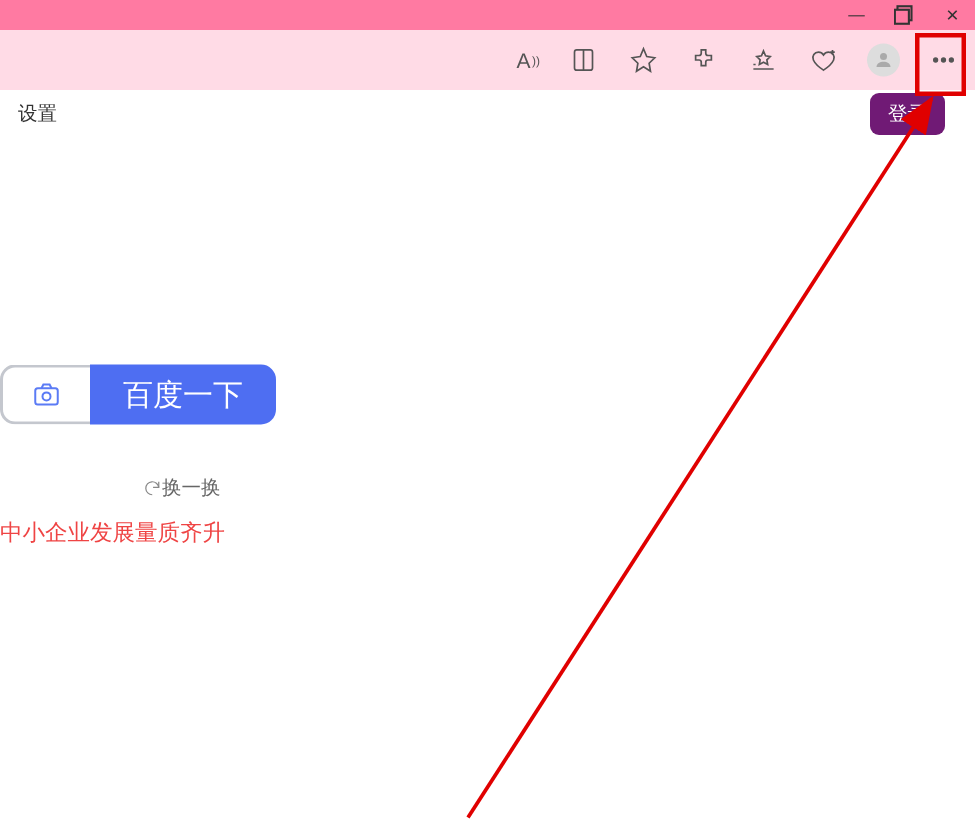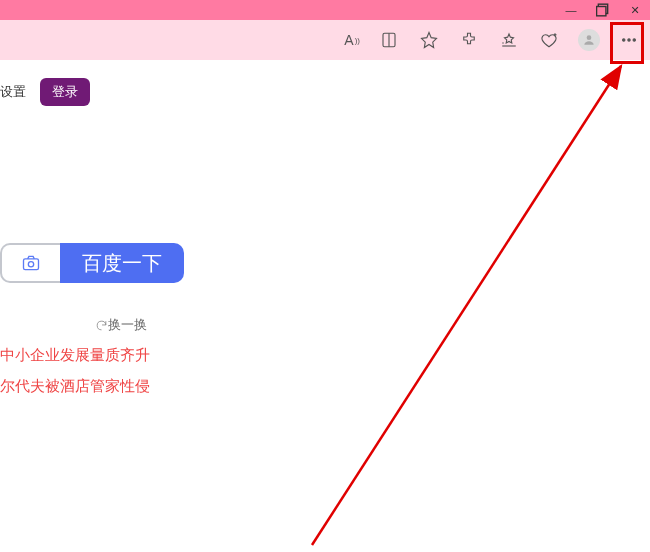--- a/index.html
+++ b/index.html
@@ -54,24 +54,25 @@
       top: 22px;
       right: 6px;
       width: 34px;
       height: 42px;
       border: 3px solid #e00000;
       z-index: 20;
       pointer-events: none;
     }
     .page-top {
       display: flex;
-      justify-content: flex-start;
-      align-items: center;
-      padding: 18px 20px 0 0;
+      justify-content: space-between;
+      align-items: center;
+      padding: 2px 20px 0 0;
       gap: 14px;
+      margin-left: 12px;
     }
     .settings-link {
       font-size: 13px;
       color: #333;
       cursor: pointer;
     }
     .login-btn {
       background: #701a75;
       color: #fff;
       border: none;
@@ -241,21 +242,20 @@
 <div class="refresh-line">
   <svg viewBox="0 0 24 24">
       <path d="M20 11A8 8 0 1 0 12 20"></path>
       <polyline points="20 4 20 11 13 11"></polyline>
     </svg>
   <span>换一换</span>
 </div>
 
 <div class="news-list">
   <div class="news-item">中小企业发展量质齐升</div>
-  <div class="news-item">尔代夫被酒店管家性侵</div>
 </div>
 
 <svg class="arrow-svg" width="650" height="552">
   <defs>
     <marker id="arrowhead" markerWidth="10" markerHeight="8" refX="9" refY="4" orient="auto">
       <polygon points="0 0, 10 4, 0 8" fill="#e00000"></polygon>
     </marker>
   </defs>
   <line x1="312" y1="545" x2="621" y2="66" stroke="#e00000" stroke-width="2.5" marker-end="url(#arrowhead)"></line>
 </svg>

